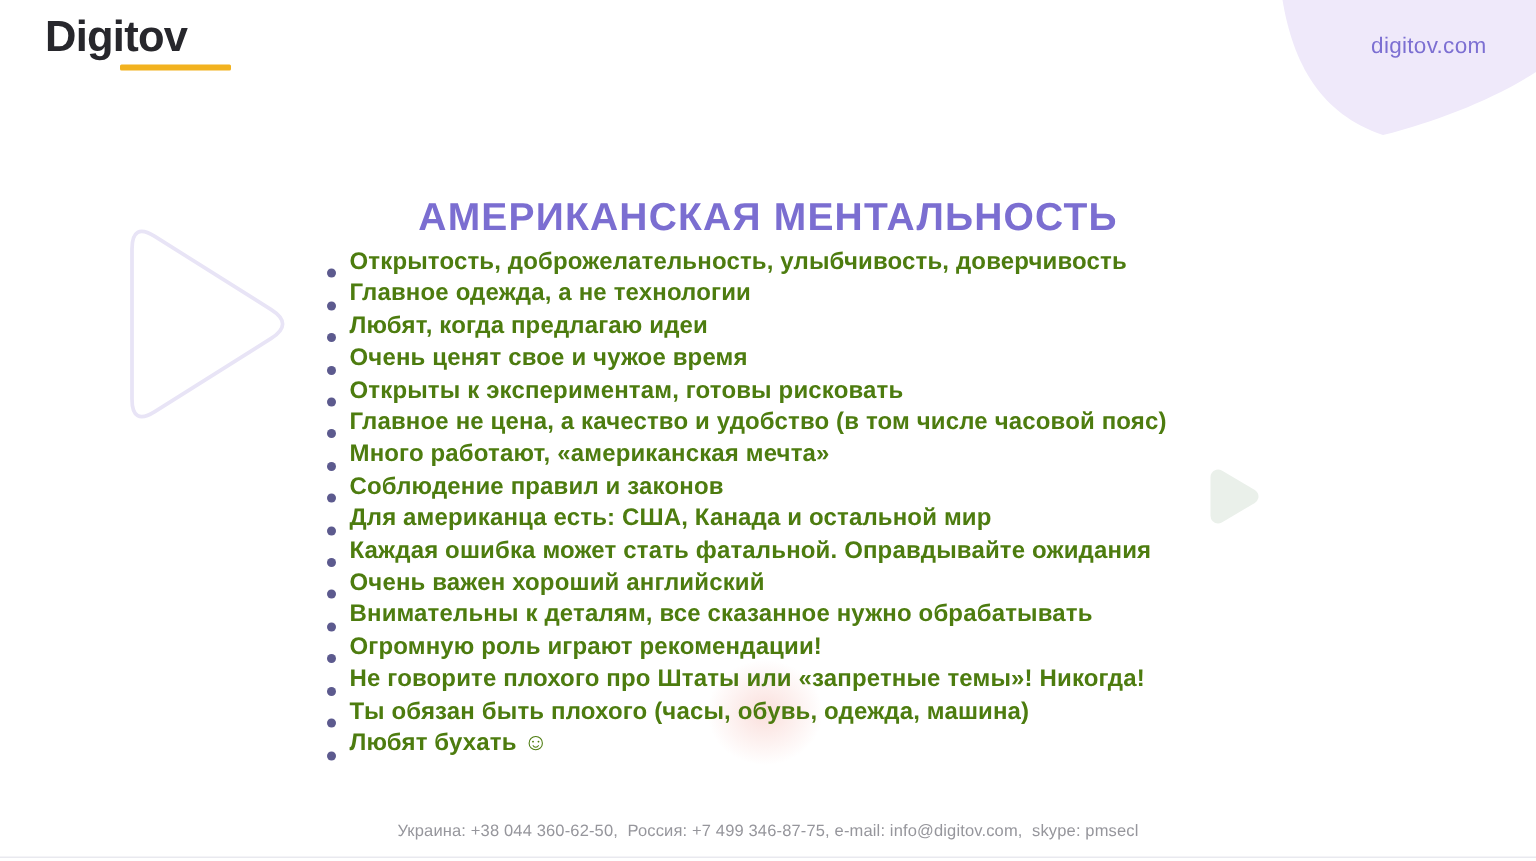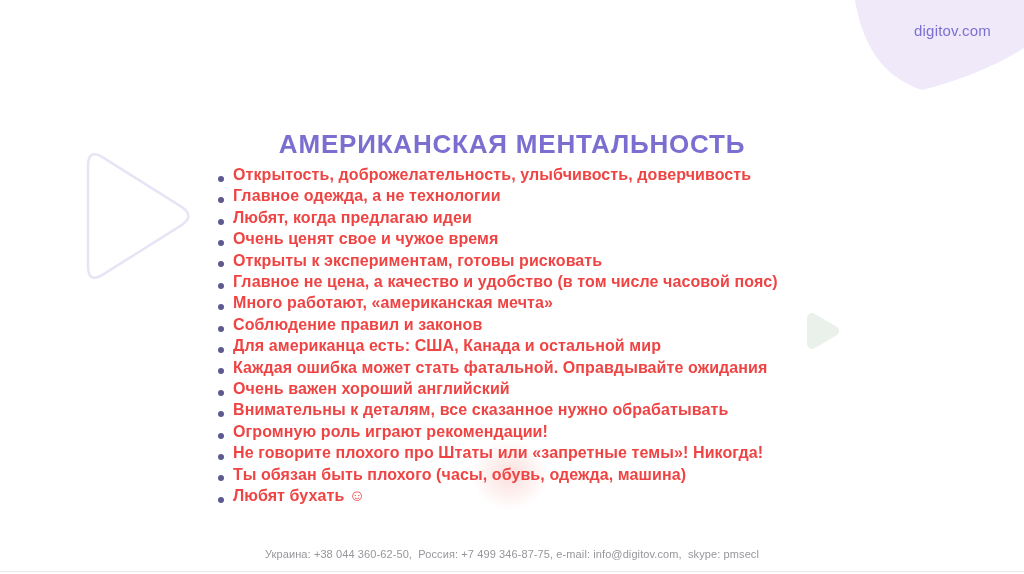--- a/index.html
+++ b/index.html
@@ -41,22 +41,22 @@
   .title{
     position:absolute;left:0;right:0;top:112px;text-align:center;
     font-size:26px;font-weight:700;color:#7b6ed1;letter-spacing:0.8px;
   }
 
   
   .bullets{
     position:absolute;left:218px;top:164px;margin:0;padding:0;list-style:none;
   }
   .bullets li{
-    display:flex;align-items:center;
-    font-size:16px;font-weight:700;color:#ef4444;
+    display:flex;align-items:flex-end;
+    font-size:16px;font-weight:700;color:#4d7c0f;
     line-height:21.4px;letter-spacing:0.1px;
   }
   .dot{
     flex:none;width:6px;height:6px;border-radius:50%;
     background:#5c5a8e;margin:8px 9px 0 0;
   }
 
   
   .footer{
     position:absolute;left:0;right:0;top:548px;text-align:center;
@@ -75,20 +75,24 @@
 
     <path d="M855,0 C862,42 880,76 922,90 C958,81 996,66 1024,48 L1024,0 Z" fill="#efe9fa"></path>
 
     <path d="M 88,166 L 88,266 Q 88,284 103.2,274.4 L 180.8,225.6 Q 196,216 180.8,206.4 L 103.2,157.6 Q 88,148 88,166 Z" fill="none" stroke="#e8e4f6" stroke-width="2.5"></path>
 
     <polygon points="812,318 812,344 834,331" fill="#eaf0ea" stroke="#eaf0ea" stroke-width="10" stroke-linejoin="round"></polygon>
   </svg>
 
   <div class="pink-smudge"></div>
 
+  <div class="logo">
+    <div class="logo-underline"></div>
+    <div class="logo-text">Digitov</div>
+  </div>
 
   <div class="site-url">digitov.com</div>
 
   <h1 class="title">АМЕРИКАНСКАЯ МЕНТАЛЬНОСТЬ</h1>
 
   <ul class="bullets">
     <li>
         <span class="dot"></span>
         <span>Открытость, доброжелательность, улыбчивость, доверчивость</span>
       </li>

